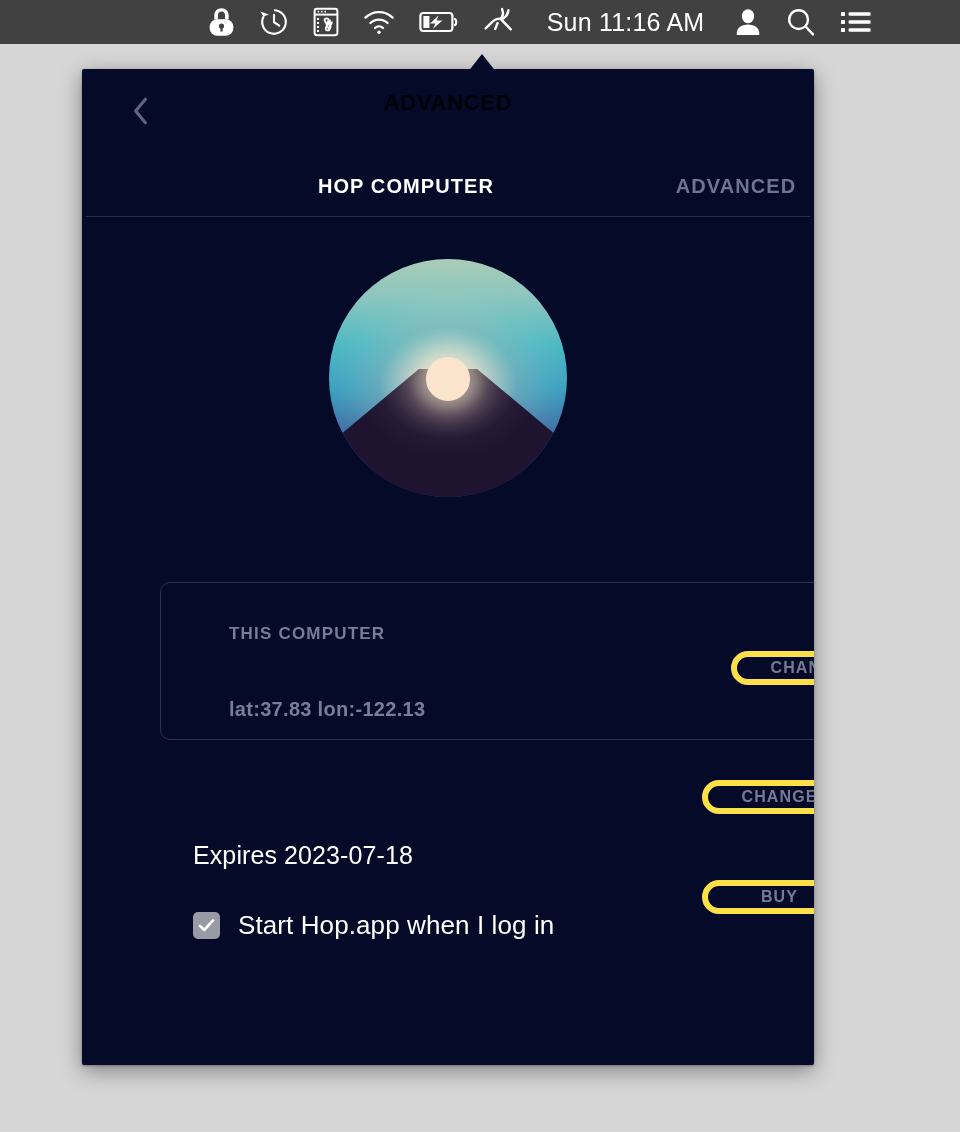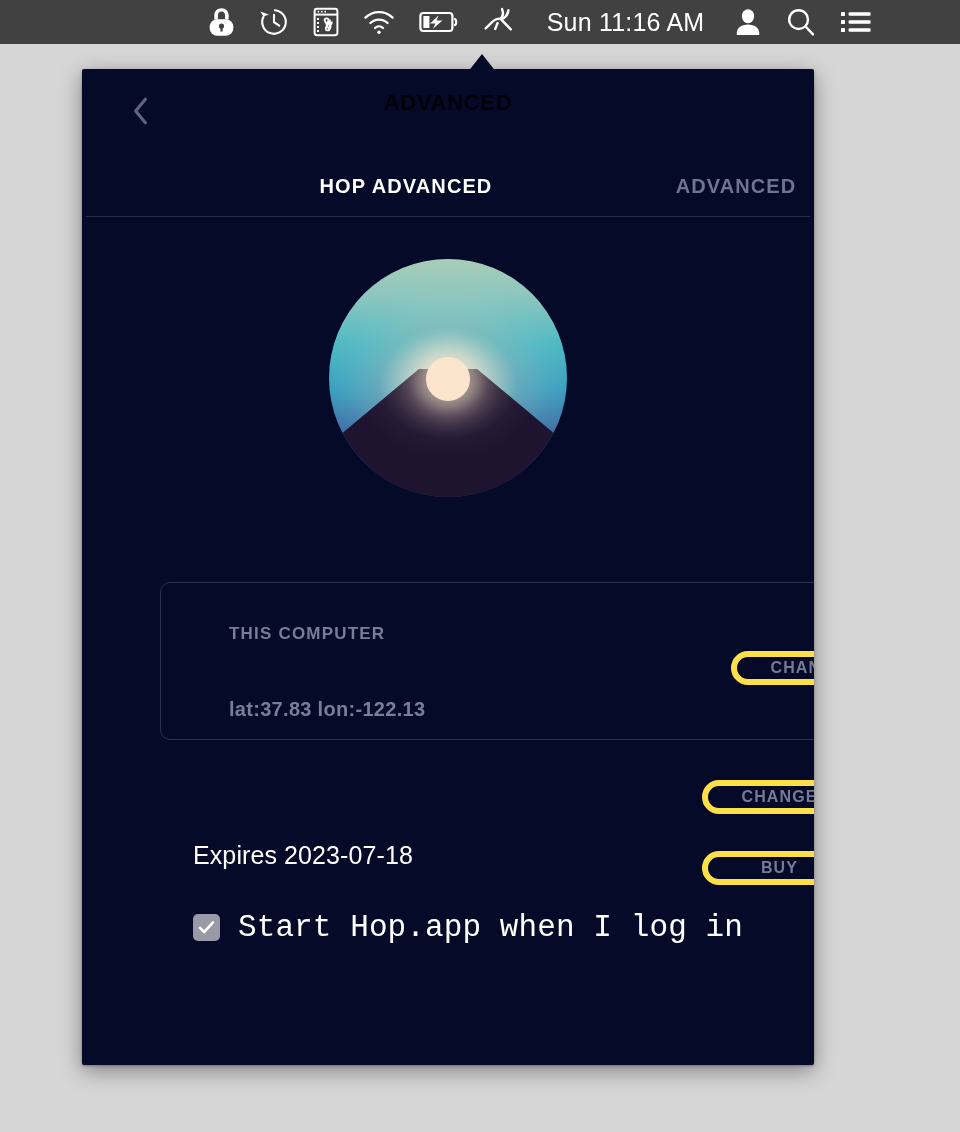--- a/index.html
+++ b/index.html
@@ -273,21 +273,21 @@
     top: 68px;
     width: 155px;
   }
   #domain-change-btn {
     left: 620px;
     top: 711px;
     width: 155px;
   }
   #buy-btn {
     left: 620px;
-    top: 782px;
+    top: 811px;
     width: 155px;
   }
 
   
   #domain-text {
     position: absolute;
     left: 111px;
     top: 711px;
     font-size: 25px;
     color: #ffffff;
@@ -317,24 +317,23 @@
     height: 27px;
     border-radius: 5px;
     background: #9a9aa6;
     display: flex;
     align-items: center;
     justify-content: center;
     flex: 0 0 auto;
   }
   #startup-checkbox svg { display: block; }
   #startup-label {
-    font-size: 31px;
+    font-size: 26px;
     color: #ffffff;
     letter-spacing: 0.1px;
-    font-family: Liberation Mono, monospace;
   }
 </style>
 </head>
 <body>
 
 <div id="menubar">
   <div id="mb-left-spacer"></div>
 
   <div class="mb-item">
     <svg width="27" height="30" viewBox="0 0 27 30" fill="#ffffff">
@@ -434,21 +433,21 @@
   <div id="pop-header">
     <div id="back-button">
       <svg width="17" height="30" viewBox="0 0 17 30" fill="none" stroke="#5e6380" stroke-width="3.1" stroke-linecap="round" stroke-linejoin="round">
         <polyline points="13.4,3.2 3.6,15.0 13.4,26.8"></polyline>
       </svg>
     </div>
     <div id="pop-title">ADVANCED</div>
   </div>
 
   <div id="tabs">
-    <div class="tab" id="tab-hop-settings">HOP ADVANCED</div>
+    <div class="tab" id="tab-hop-settings">HOP COMPUTER</div>
     <div class="tab" id="tab-advanced">ADVANCED</div>
   </div>
   <div id="tabs-divider"></div>
 
   <div id="logo-wrap">
     <div id="logo">
       <div id="logo-glow"></div>
       <div id="logo-land"></div>
       <div id="logo-land-glow"></div>
       <div id="logo-sun"></div>

